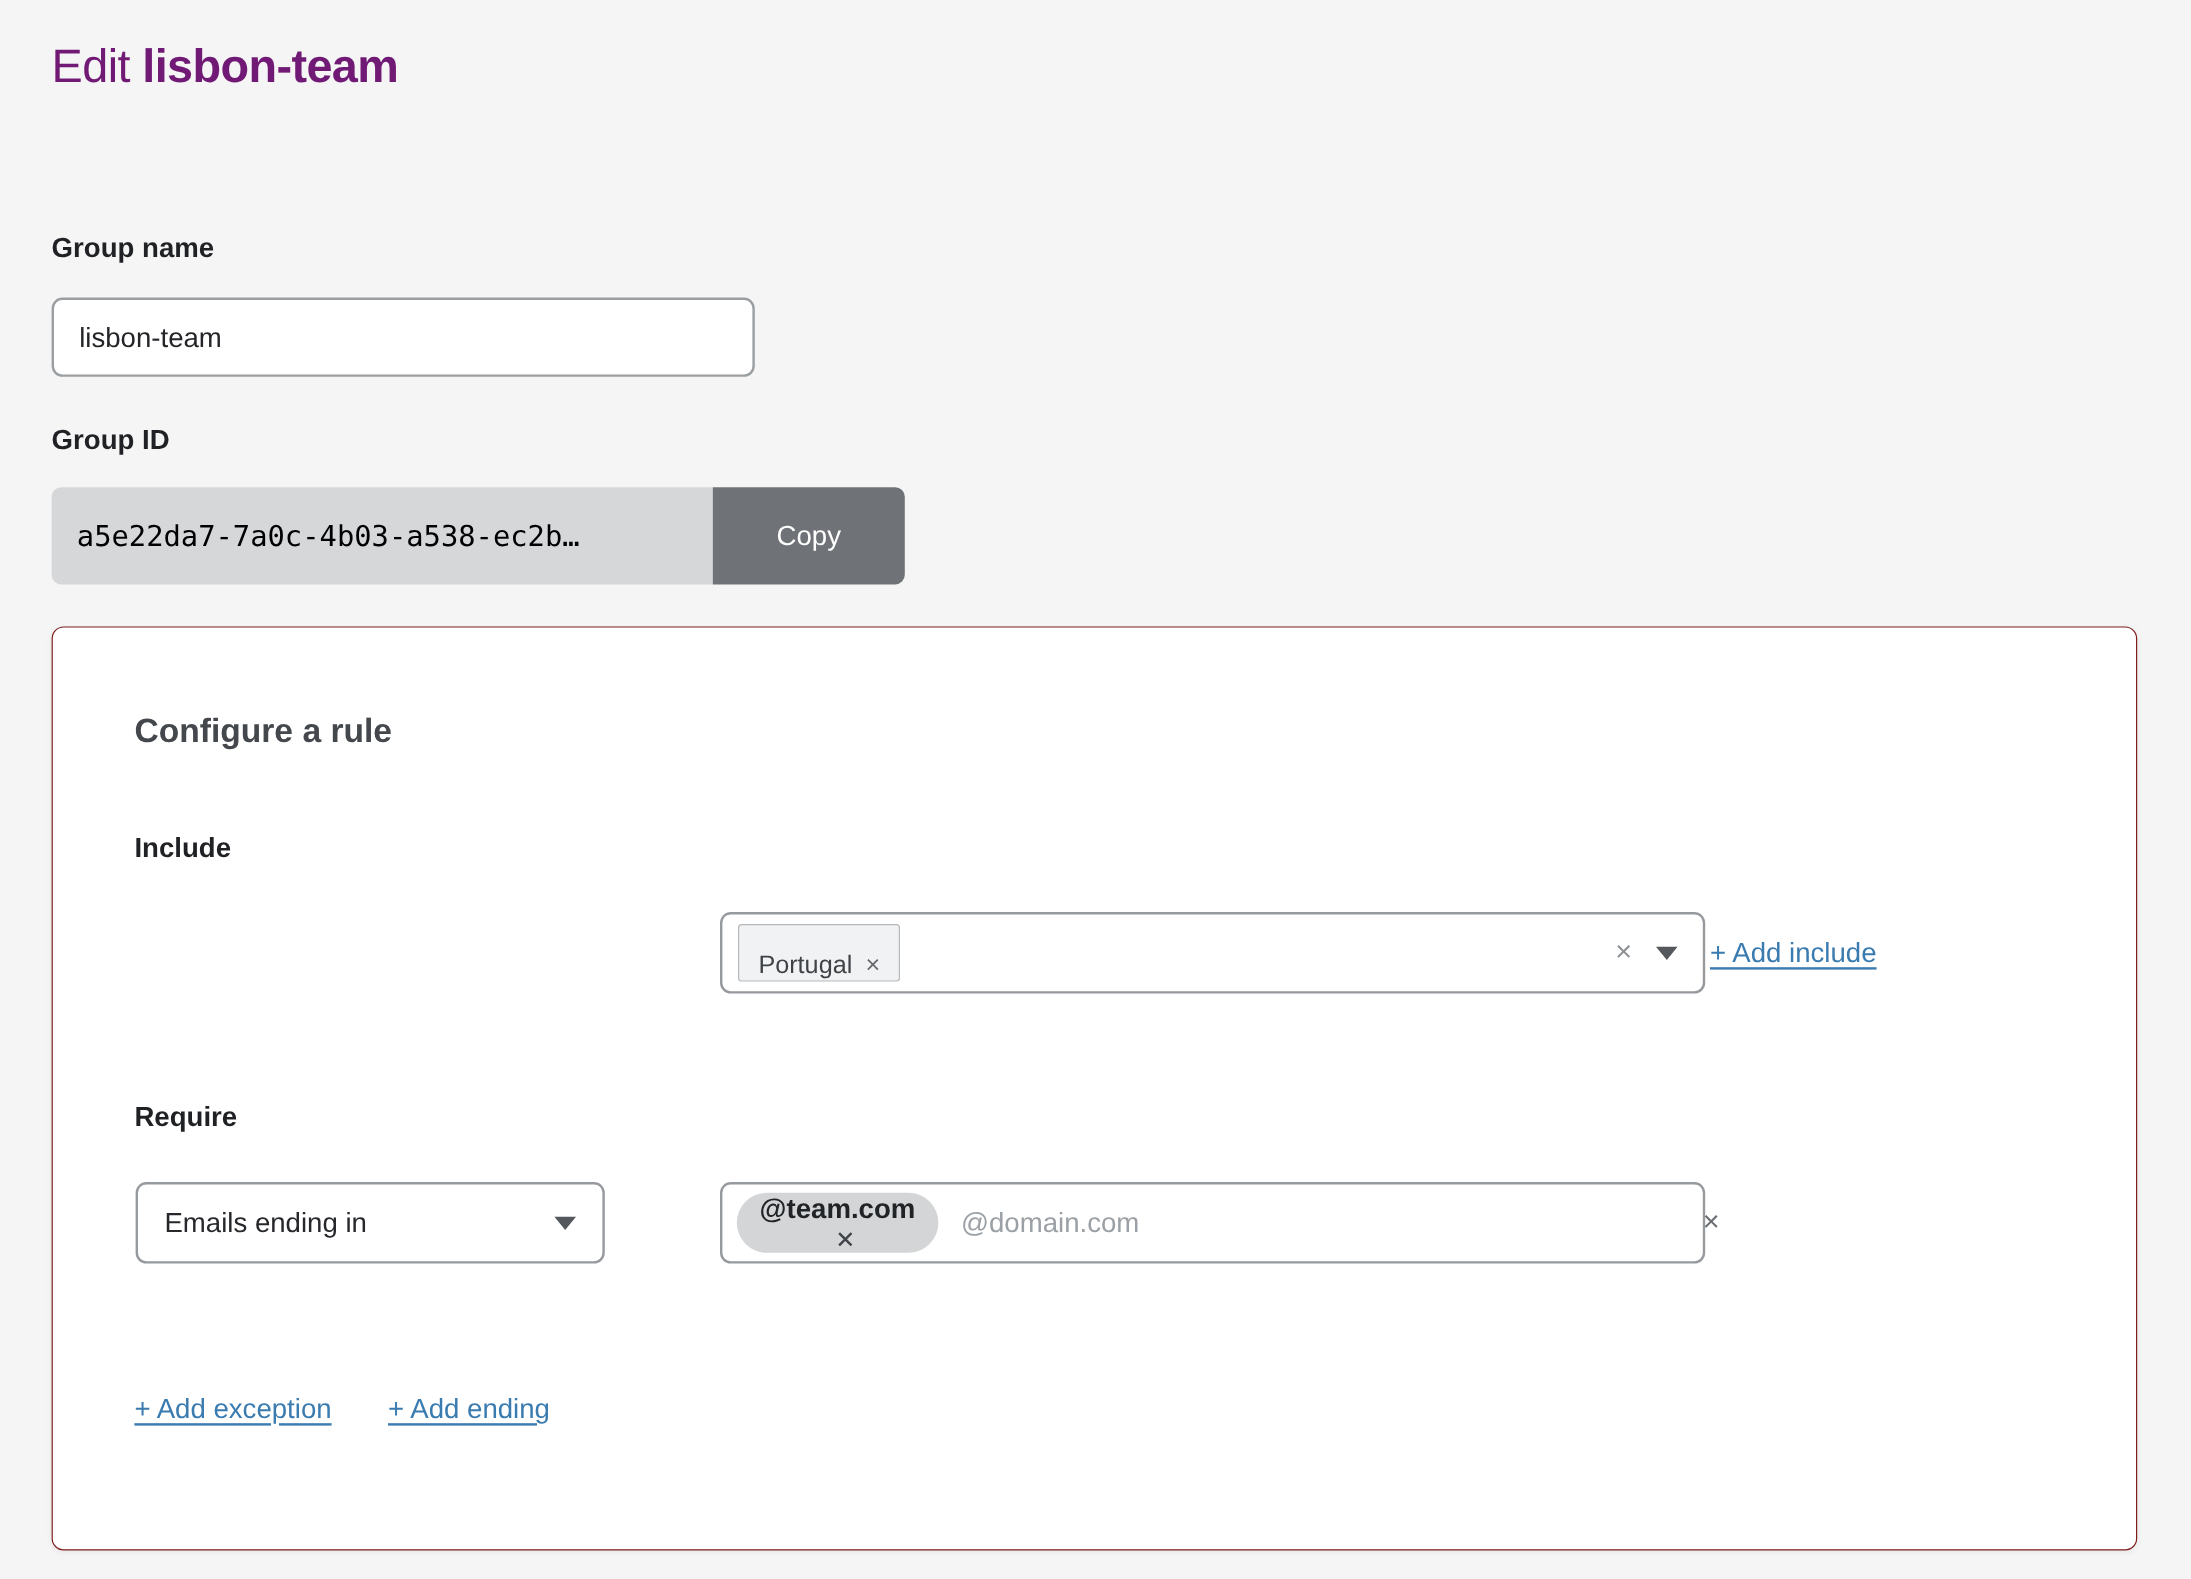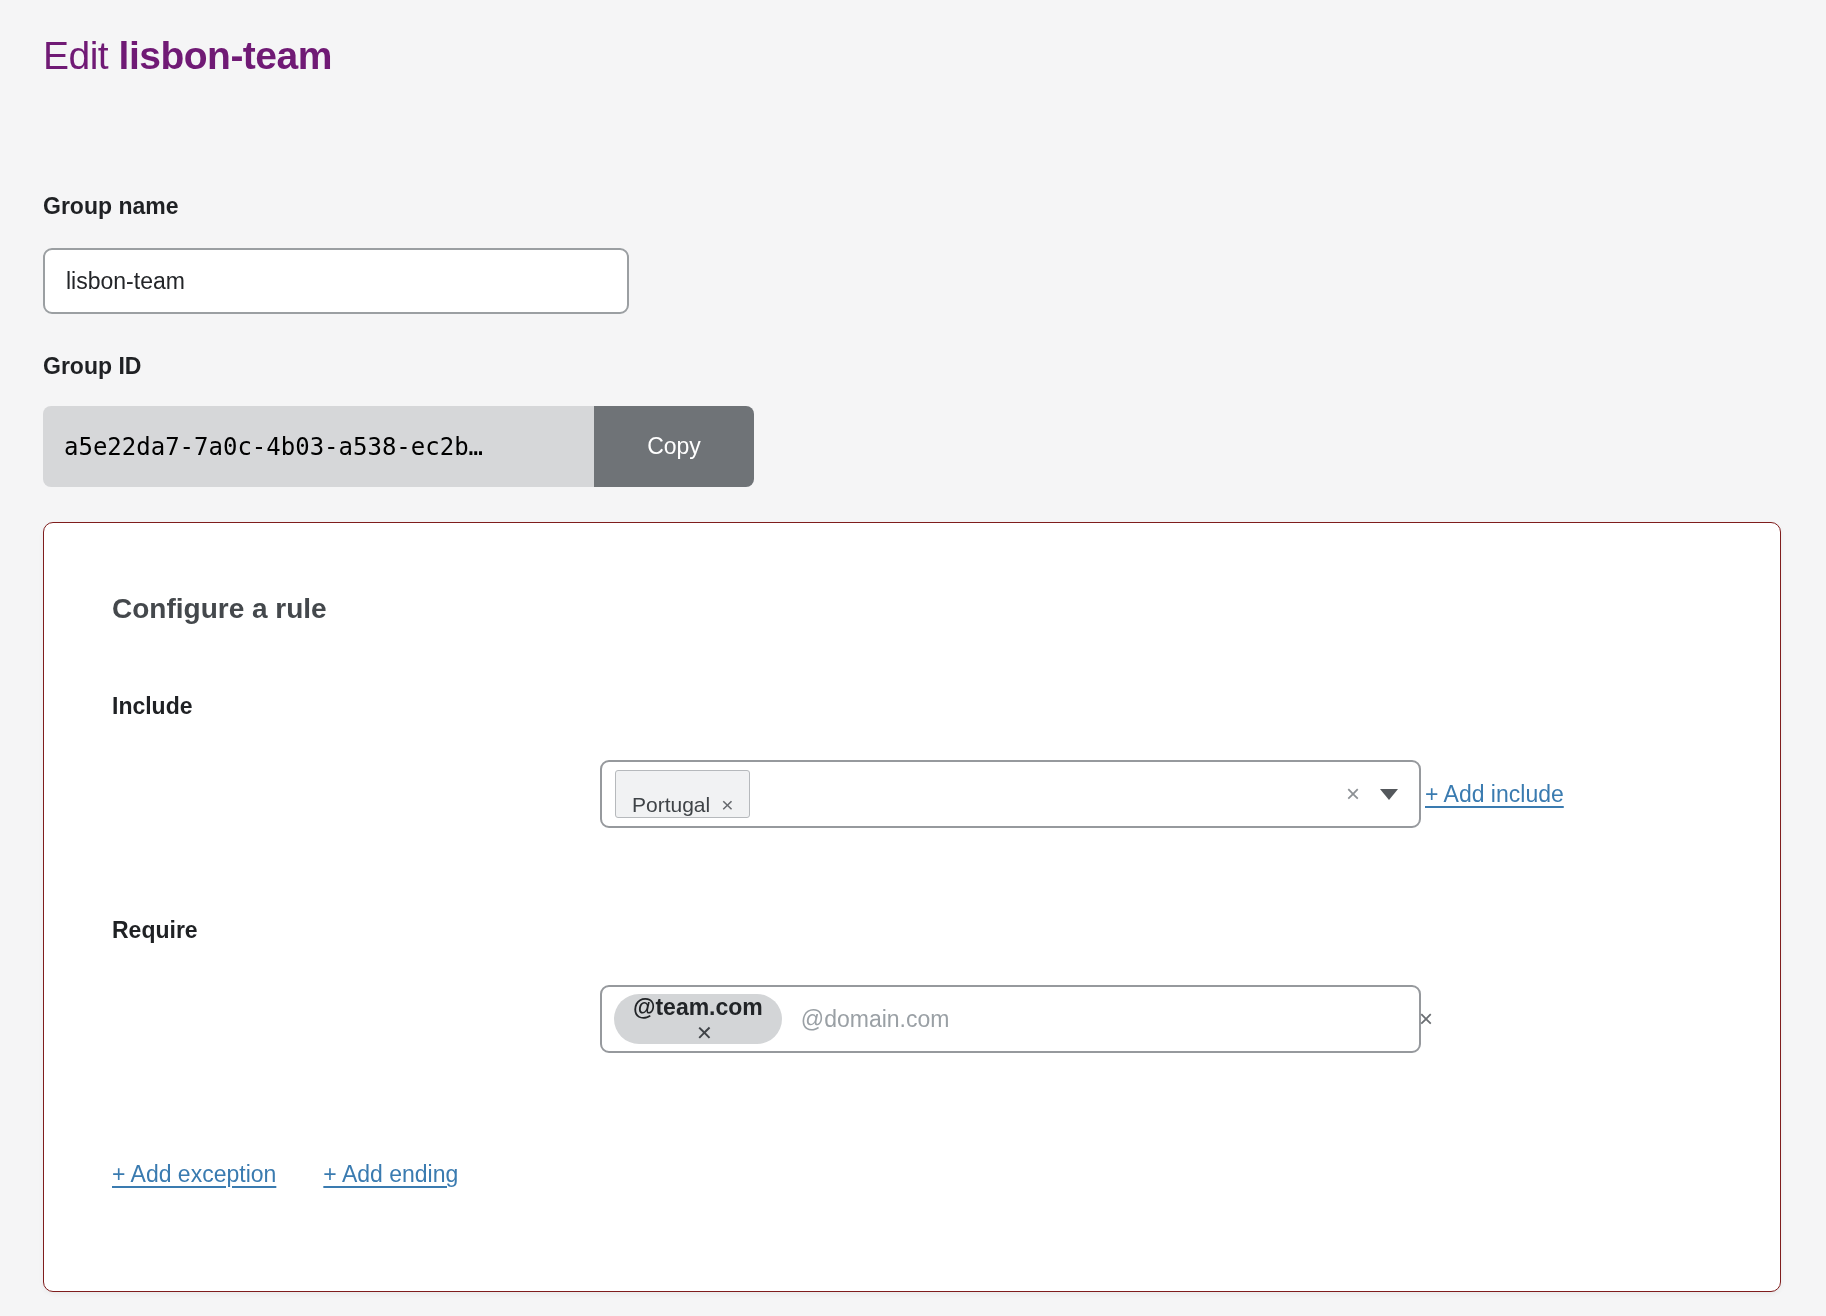--- a/index.html
+++ b/index.html
@@ -199,20 +199,24 @@
         <span class="caret"></span>
       </span>
     </div>
 
     <a class="link abs" style="left:1312px;">+ Add include</a>
   </div>
 
   <div class="abs field-label section-label label-require">Require</div>
 
   <div class="abs row require-row">
+    <div class="select">
+      <span>Emails ending in</span>
+      <span class="caret"></span>
+    </div>
 
     <div class="abs tag-input">
       <span class="pill">
         <span>@team.com</span>
         <span class="pill-x">✕</span>
       </span>
       <input class="ghost-input" type="text" placeholder="@domain.com" style="">
     </div>
 
     <span class="row-remove-x abs" style="left:1306px;">×</span>

